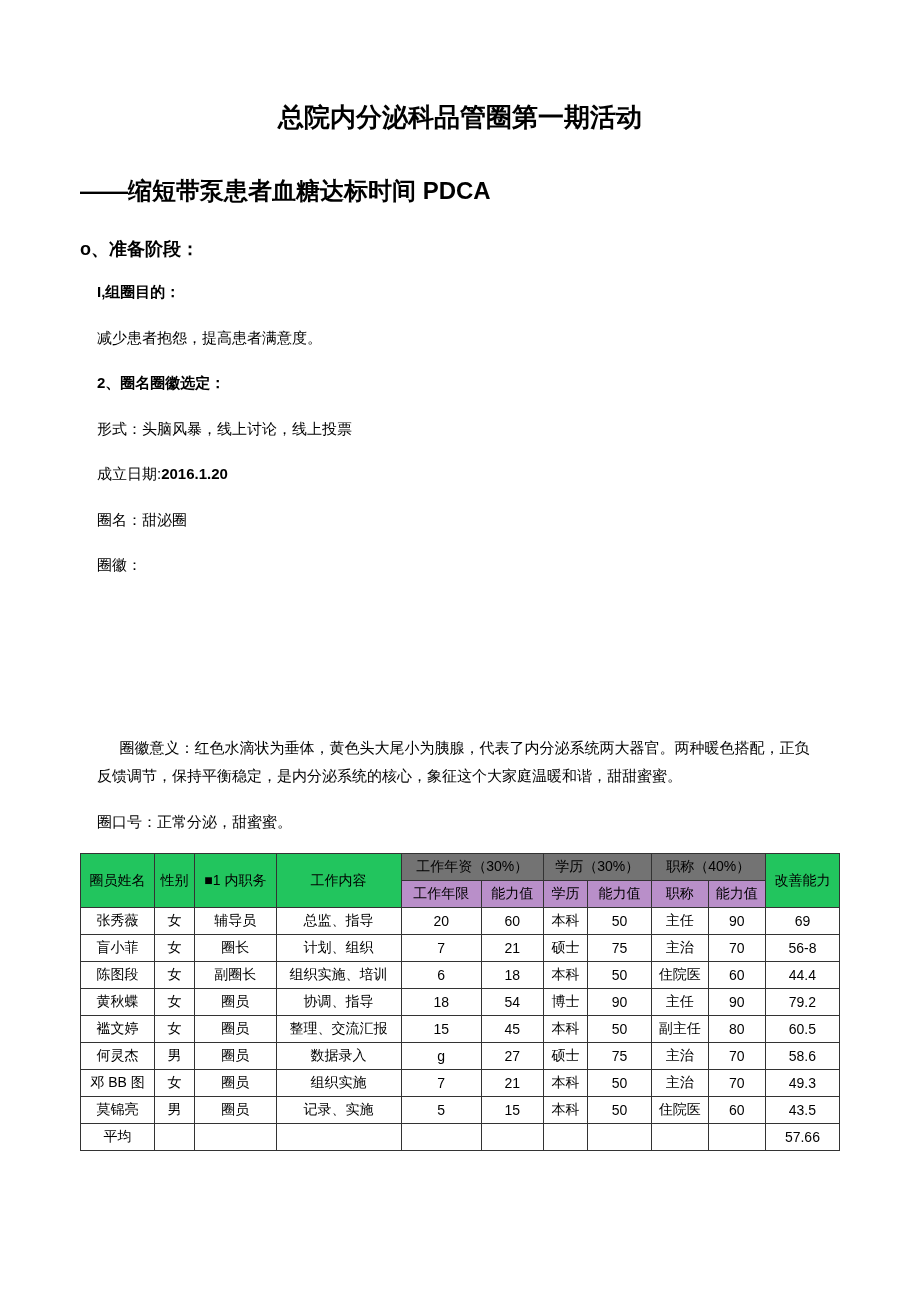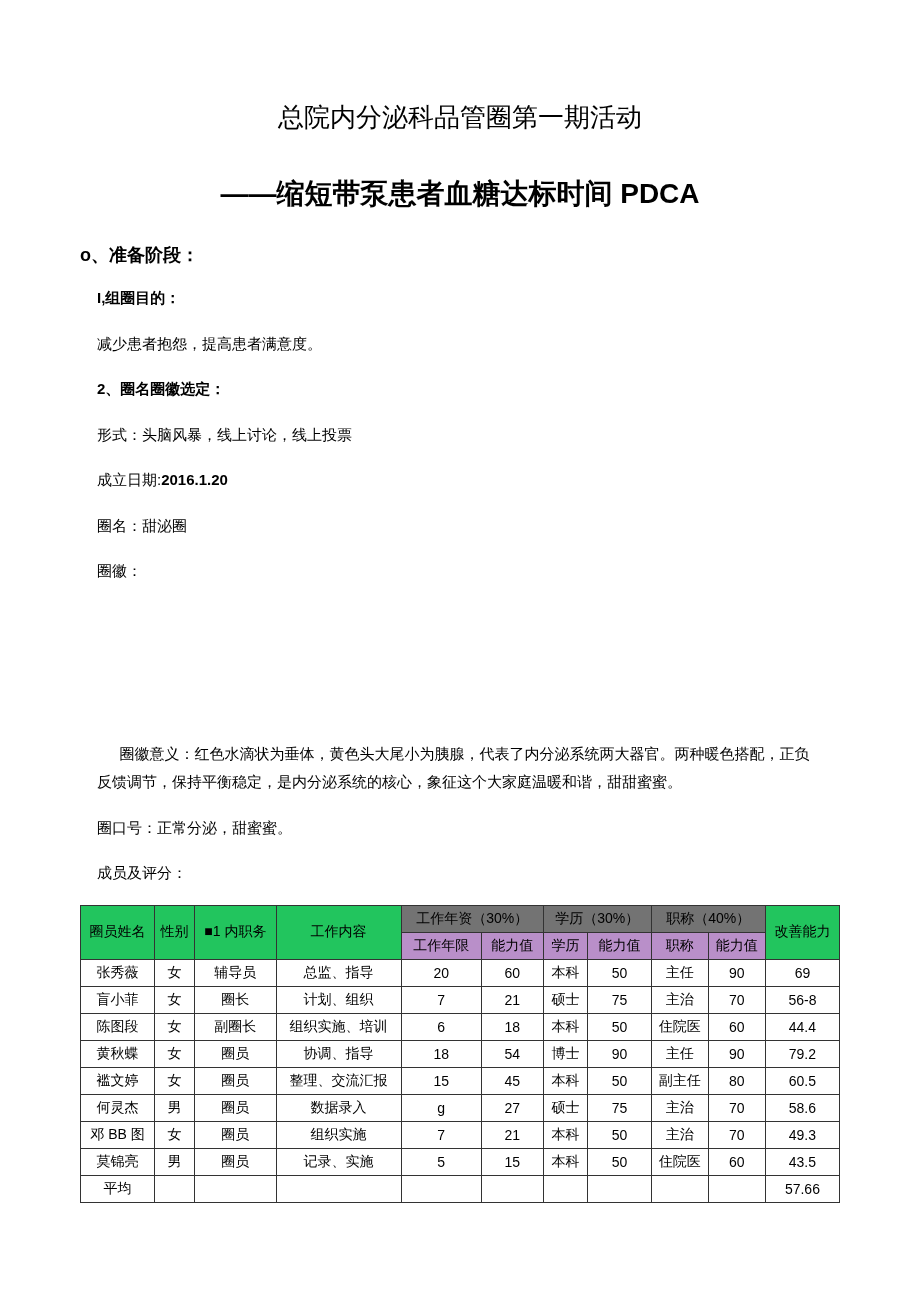--- a/index.html
+++ b/index.html
@@ -9,26 +9,26 @@
     background: #fff;
     color: #000;
     width: 920px;
   }
   .page {
     padding: 100px 80px 60px 80px;
   }
   h1.title {
     text-align: center;
     font-size: 26px;
-    font-weight: normal;
+    font-weight: bold;
     margin: 0 0 40px 0;
   }
   h2.subtitle {
-    text-align: center;
-    font-size: 28px;
+    text-align: left;
+    font-size: 24px;
     font-weight: bold;
     margin: 0 0 30px 0;
   }
   .section-head {
     font-size: 18px;
     font-weight: bold;
     margin: 10px 0 8px 0;
   }
   .line {
     font-size: 15px;
@@ -93,21 +93,20 @@
   <p class="line">
     <span>成立日期:</span><span class="bold">2016.1.20</span>
   </p>
   <p class="line">圈名：甜泌圈</p>
   <p class="line">圈徽：</p>
 
   <div class="gap"></div>
 
   <p class="line indent">圈徽意义：红色水滴状为垂体，黄色头大尾小为胰腺，代表了内分泌系统两大器官。两种暖色搭配，正负反馈调节，保持平衡稳定，是内分泌系统的核心，象征这个大家庭温暖和谐，甜甜蜜蜜。</p>
   <p class="line">圈口号：正常分泌，甜蜜蜜。</p>
-  <p class="line">成员及评分：</p>
 
   <table class="members">
     <thead>
       <tr>
         <th rowspan="2" class="th-top-left">圈员姓名</th>
         <th rowspan="2" class="th-top-left">性别</th>
         <th rowspan="2" class="th-top-block">■1 内职务</th>
         <th rowspan="2" class="th-top-block">工作内容</th>
         <th colspan="2" class="th-top-work">工作年资（30%）</th>
         <th colspan="2" class="th-top-edu">学历（30%）</th>

